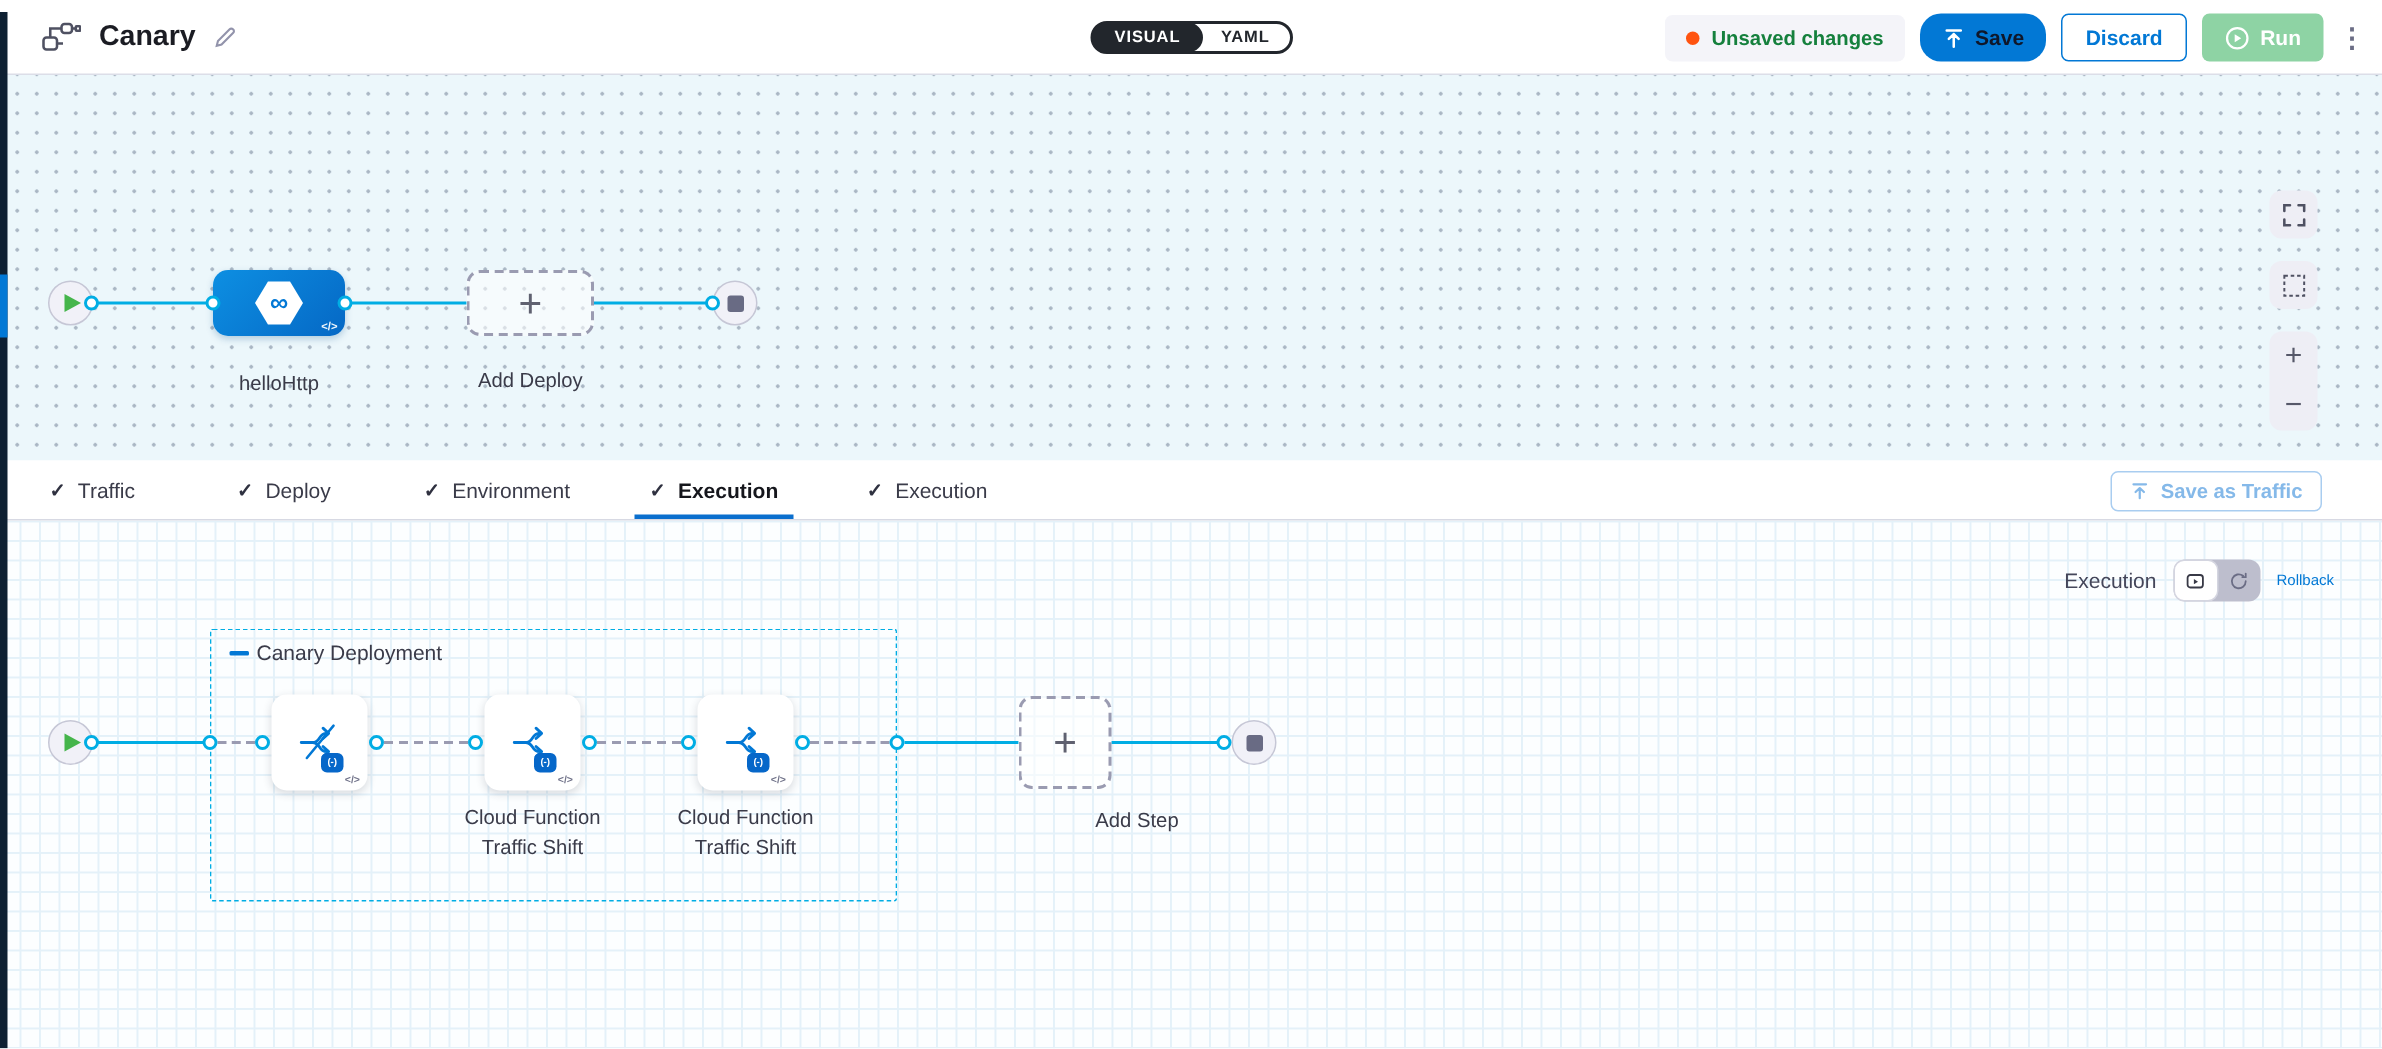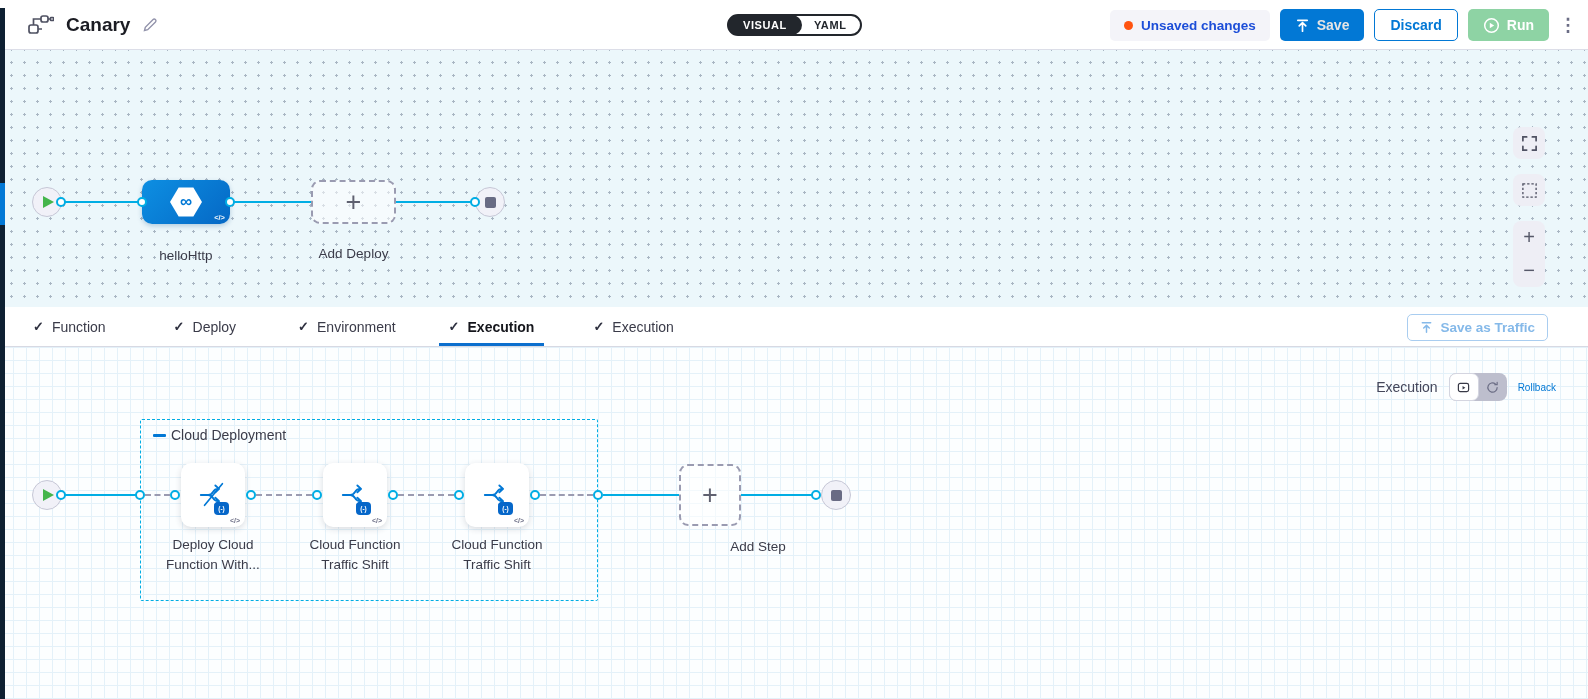--- a/index.html
+++ b/index.html
@@ -17,23 +17,23 @@
   .icon-btn { background:none; border:none; display:flex; align-items:center; cursor:pointer; }
 
   .mode-toggle { position:absolute; left:727px; top:14px; height:22px; display:flex; align-items:stretch; border:2px solid #22262c; border-radius:22px; background:#fff; }
   .mode-seg { display:flex; align-items:center; padding:0 13px; font-size:11px; font-weight:bold; letter-spacing:.6px; cursor:pointer; }
   .mode-visual { background:#22262c; color:#fff; border-radius:20px; margin:-1px; padding:0 15px; }
   .mode-yaml { color:#22262c; }
 
   .hdr-actions { position:absolute; right:13px; top:9px; height:32px; display:flex; align-items:center; gap:10px; }
   .unsaved { height:31px; background:#f4f4f9; border-radius:5px; display:flex; align-items:center; gap:8px; padding:0 14px; }
   .unsaved .dot { width:9px; height:9px; border-radius:50%; background:#ff5310; }
-  .unsaved span { color:#1d4ed8; font-weight:bold; font-size:13.5px;text-align:center; }
+  .unsaved span { color:#15803d; font-weight:bold; font-size:13.5px;text-align:center; }
   .btn { height:32px; border-radius:5px; font-size:14px; font-weight:bold; display:flex; align-items:center; gap:7px; padding:0 15px; border:none; cursor:pointer; }
-  .btn-save { background:#0278d5; color:#e5e5e5; }
+  .btn-save { background:#0278d5; color:#0f172a;border-radius:14px; }
   .btn-discard { background:#fff; color:#0278d5; border:1.5px solid #0278d5; }
   .btn-run { background:#8ed3a4; color:#fff; }
   .kebab { font-size:18px; color:#6b6d85; font-weight:bold; width:16px; text-align:center; cursor:pointer; line-height:1; }
 
   
   .stage-canvas { position:absolute; left:0; top:50px; width:1588px; height:257px;
     background-color:#ecf7fb;
     background-image:radial-gradient(circle, #a9b6c3 1px, transparent 1.4px);
     background-size:13px 13px; background-position:5px 6px; }
 
@@ -187,21 +187,21 @@
     </button>
     <div class="zoom-panel">
       <button class="zoom-btn">+</button>
       <button class="zoom-btn">−</button>
     </div>
   </div>
 
   <div class="tabbar">
     <div class="tab m1">
       <span class="chk">✓</span>
-      <span>Function</span>
+      <span>Traffic</span>
     </div>
     <div class="tab m2">
       <span class="chk">✓</span>
       <span>Deploy</span>
     </div>
     <div class="tab m3">
       <span class="chk">✓</span>
       <span>Environment</span>
     </div>
     <div class="tab m4 active">
@@ -242,36 +242,35 @@
 
     <div class="endpoint" style="left:32px; top:133px;">
       <span class="play-tri"></span>
     </div>
     <div class="edge" style="left:61px; top:147px; width:79px;"></div>
     <div class="port" style="left:56px; top:143px;"></div>
 
     <div class="group-box"></div>
     <div class="group-title">
       <span class="group-dash"></span>
-      <span>Cloud Deployment</span>
+      <span>Canary Deployment</span>
     </div>
 
     <div class="port" style="left:135px; top:143px;"></div>
     <div class="dash-edge" style="left:145px; top:147px; width:25px;"></div>
     <div class="port" style="left:170px; top:143px;"></div>
 
     <div class="step-card" style="left:181px;">
       <svg width="30" height="30" viewBox="0 0 32 32" fill="none" stroke="#0278d5" stroke-width="2" stroke-linecap="round" stroke-linejoin="round">
         <path d="M3 16h8M11 16c6 0 4-6.5 10-6.5h1M18.5 5.8l4 3.7-4 3.7M11 16c6 0 4 6.5 10 6.5h1M18.5 18.8l4 3.7-4 3.7"></path>
         <path d="M7 27L26 4" stroke-width="1.8"></path>
       </svg>
       <span class="badge">(-)</span>
       <span class="card-code">&lt;/&gt;</span>
     </div>
-    <div class="node-label" style="left:153px; top:188px; width:120px;">Deploy Cloud Function With...</div>
     <div class="port" style="left:246px; top:143px;"></div>
     <div class="dash-edge" style="left:256px; top:147px; width:56px;"></div>
     <div class="port" style="left:312px; top:143px;"></div>
 
     <div class="step-card" style="left:323px;">
       <svg width="30" height="30" viewBox="0 0 32 32" fill="none" stroke="#0278d5" stroke-width="2" stroke-linecap="round" stroke-linejoin="round">
         <path d="M3 16h8M11 16c6 0 4-6.5 10-6.5h1M18.5 5.8l4 3.7-4 3.7M11 16c6 0 4 6.5 10 6.5h1M18.5 18.8l4 3.7-4 3.7"></path>
       </svg>
       <span class="badge">(-)</span>
       <span class="card-code">&lt;/&gt;</span>

